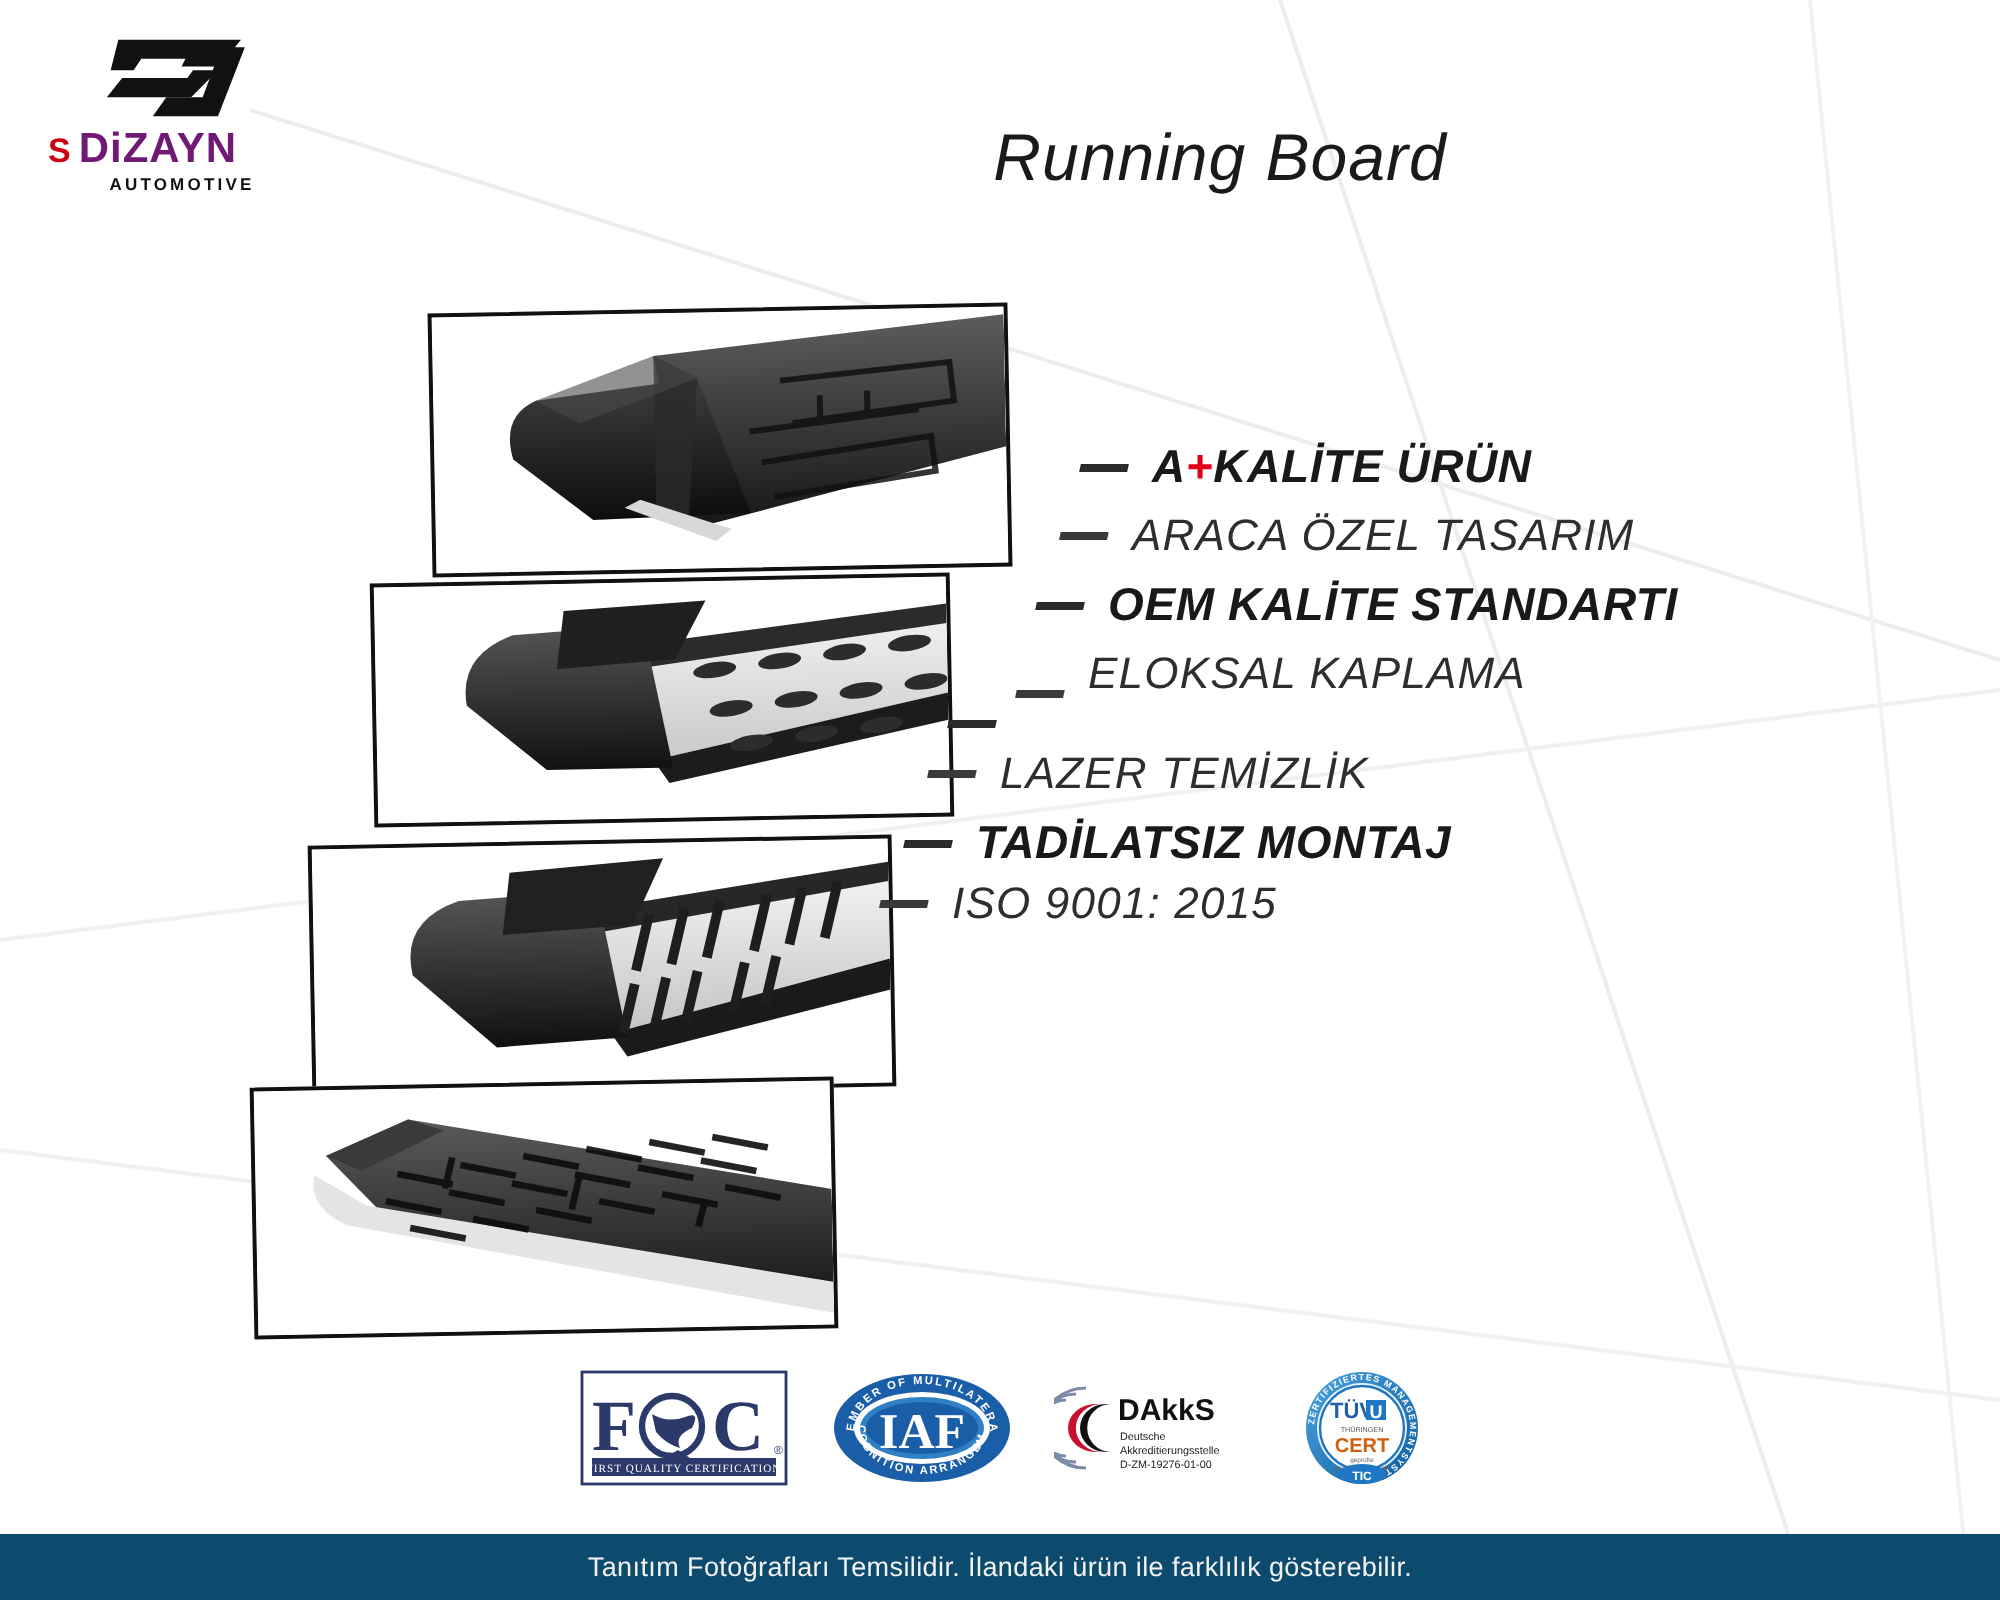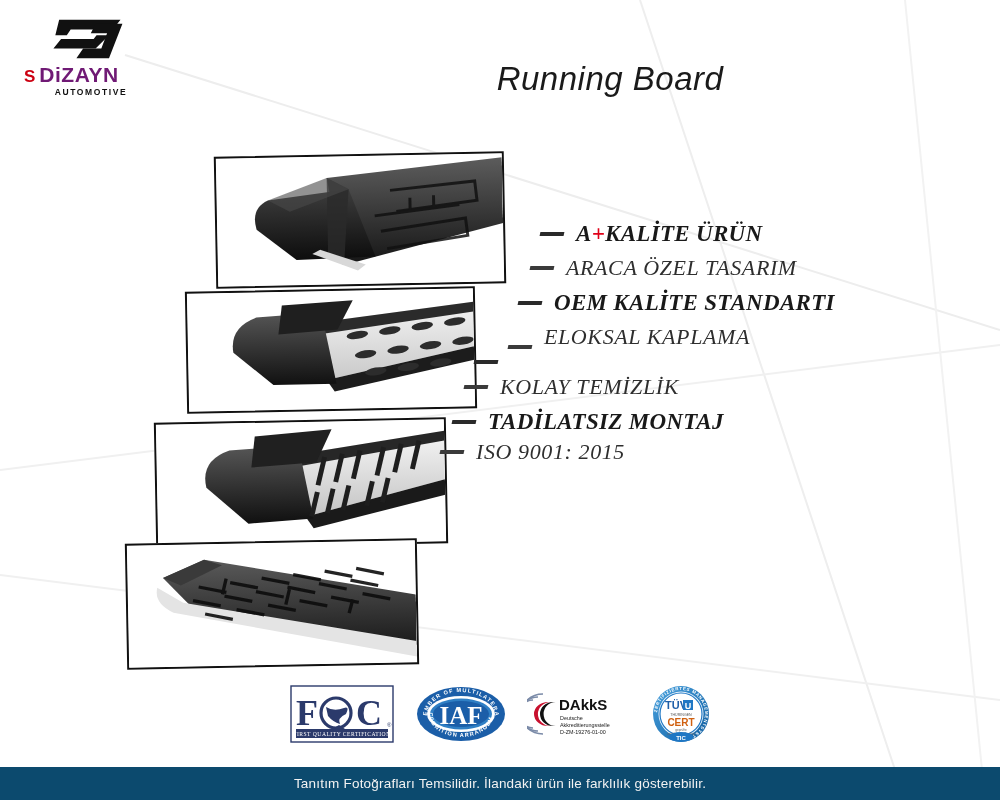--- a/index.html
+++ b/index.html
@@ -54,21 +54,21 @@
   #photo-4 { left:126px; top:541px; width:292px; height:126px; transform:rotate(-1.1deg); }
 
   
   #features { position:absolute; left:440px; top:222px; width:470px; z-index:5; }
   .feat { display:flex; align-items:center; white-space:nowrap; }
   .dash {
     display:inline-block; height:4px; width:24px; background:#2a2a2a;
     margin-right:12px; flex:0 0 auto; transform:skewX(-12deg);
   }
   .feat.light .dash { height:3.5px; background:#3a3a3a; }
-  .ftext { font-style:italic; color:#191919; line-height:1;font-family:Liberation Serif, serif; }
+  .ftext { font-style:italic; color:#191919; line-height:1; }
   .feat.bold  .ftext { font-weight:bold; font-size:23px; letter-spacing:0.3px; }
   .feat.light .ftext { font-weight:400;  font-size:22px; letter-spacing:0.6px; color:#2e2e2e; }
   .plus { color:#e00018; font-weight:bold; }
 
   
   #certs { position:absolute; left:290px; top:683px; width:420px; height:62px;
            display:flex; align-items:center; justify-content:space-between; z-index:5; }
   .cert { height:60px; display:flex; align-items:center; }
   .cert svg { display:block; }
 
@@ -239,21 +239,21 @@
     </div>
     <div class="feat light" style="margin-left: 68px; margin-bottom: 12px; align-items: flex-end;">
       <span class="dash"></span>
       <span class="ftext">ELOKSAL KAPLAMA</span>
     </div>
     <div class="feat bold" style="margin-left: 34px; margin-bottom: 12px;">
       <span class="dash"></span>
     </div>
     <div class="feat light" style="margin-left: 24px; margin-bottom: 12px;">
       <span class="dash"></span>
-      <span class="ftext">KOLAY TEMİZLİK</span>
+      <span class="ftext">LAZER TEMİZLİK</span>
     </div>
     <div class="feat bold" style="margin-left: 12px; margin-bottom: 8px; align-items: center;">
       <span class="dash"></span>
       <span class="ftext">TADİLATSIZ MONTAJ</span>
     </div>
     <div class="feat light" style="margin-left: 0px; margin-bottom: 12px;">
       <span class="dash"></span>
       <span class="ftext">ISO 9001: 2015</span>
     </div>
   </div>

